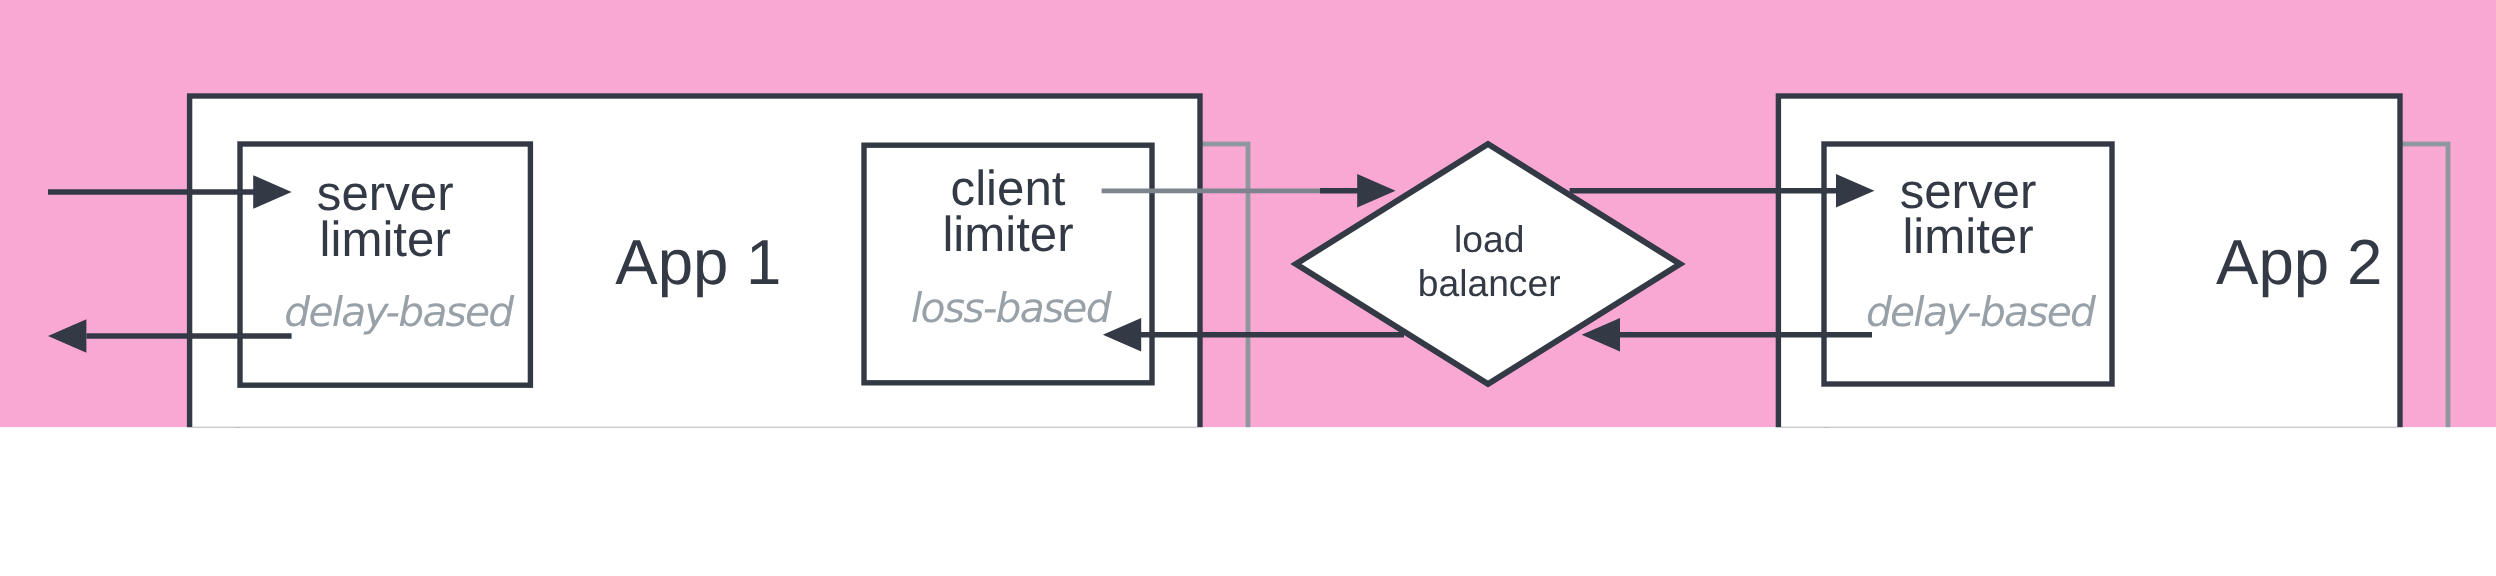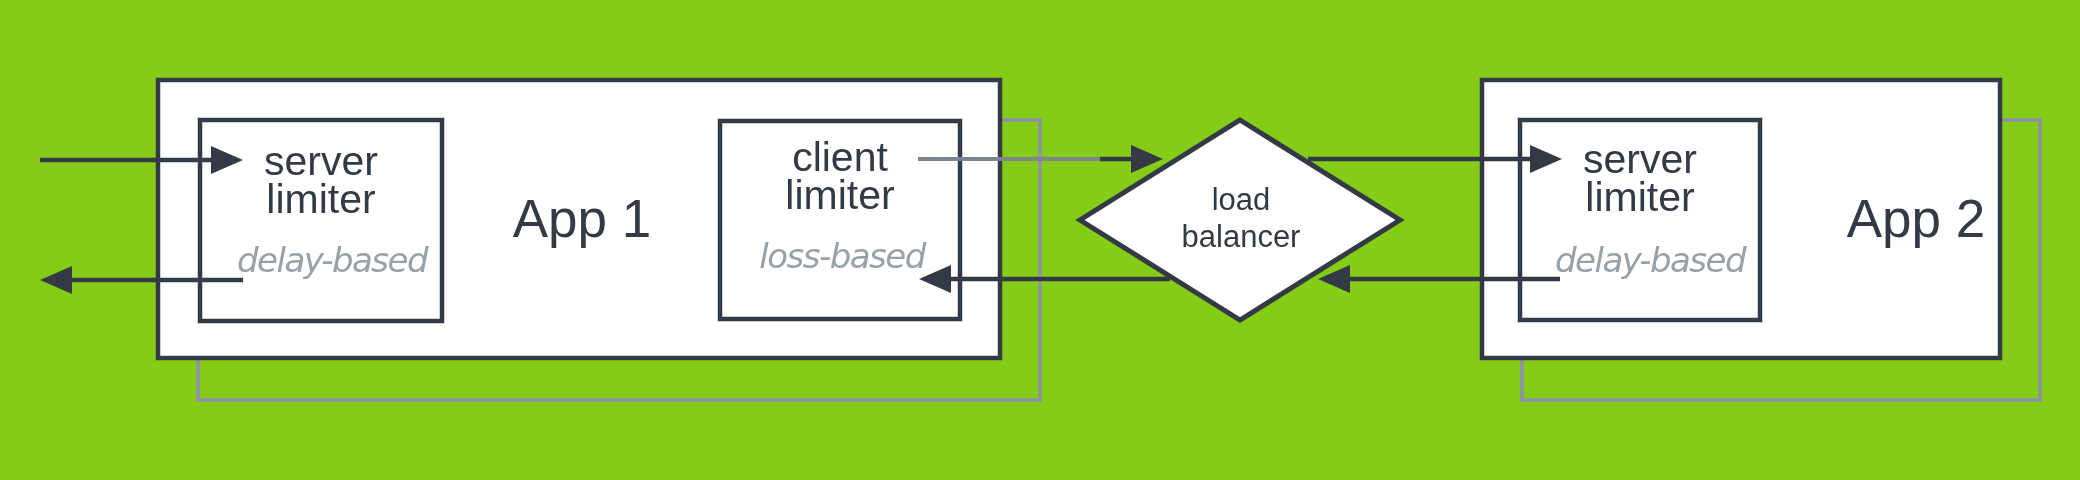--- a/index.html
+++ b/index.html
@@ -1,16 +1,16 @@
 <!DOCTYPE html>
 <html><head>
 <meta charset="utf-8">
 <style>
   html, body { margin: 0; padding: 0; background: #ffffff; }
-  .stage { width: 2080px; height: 480px; position: relative; background: #84cc16; }
+  .stage { width: 2080px; height: 356px; position: relative; background: #f9a8d4; }
   svg { display: block; }
 
   .box-label {
     font-family: "Liberation Sans", sans-serif;
     font-size: 41px;
     fill: #343a45;
     text-anchor: middle;
   }
   .app-title {
     font-family: "Liberation Sans", sans-serif;

